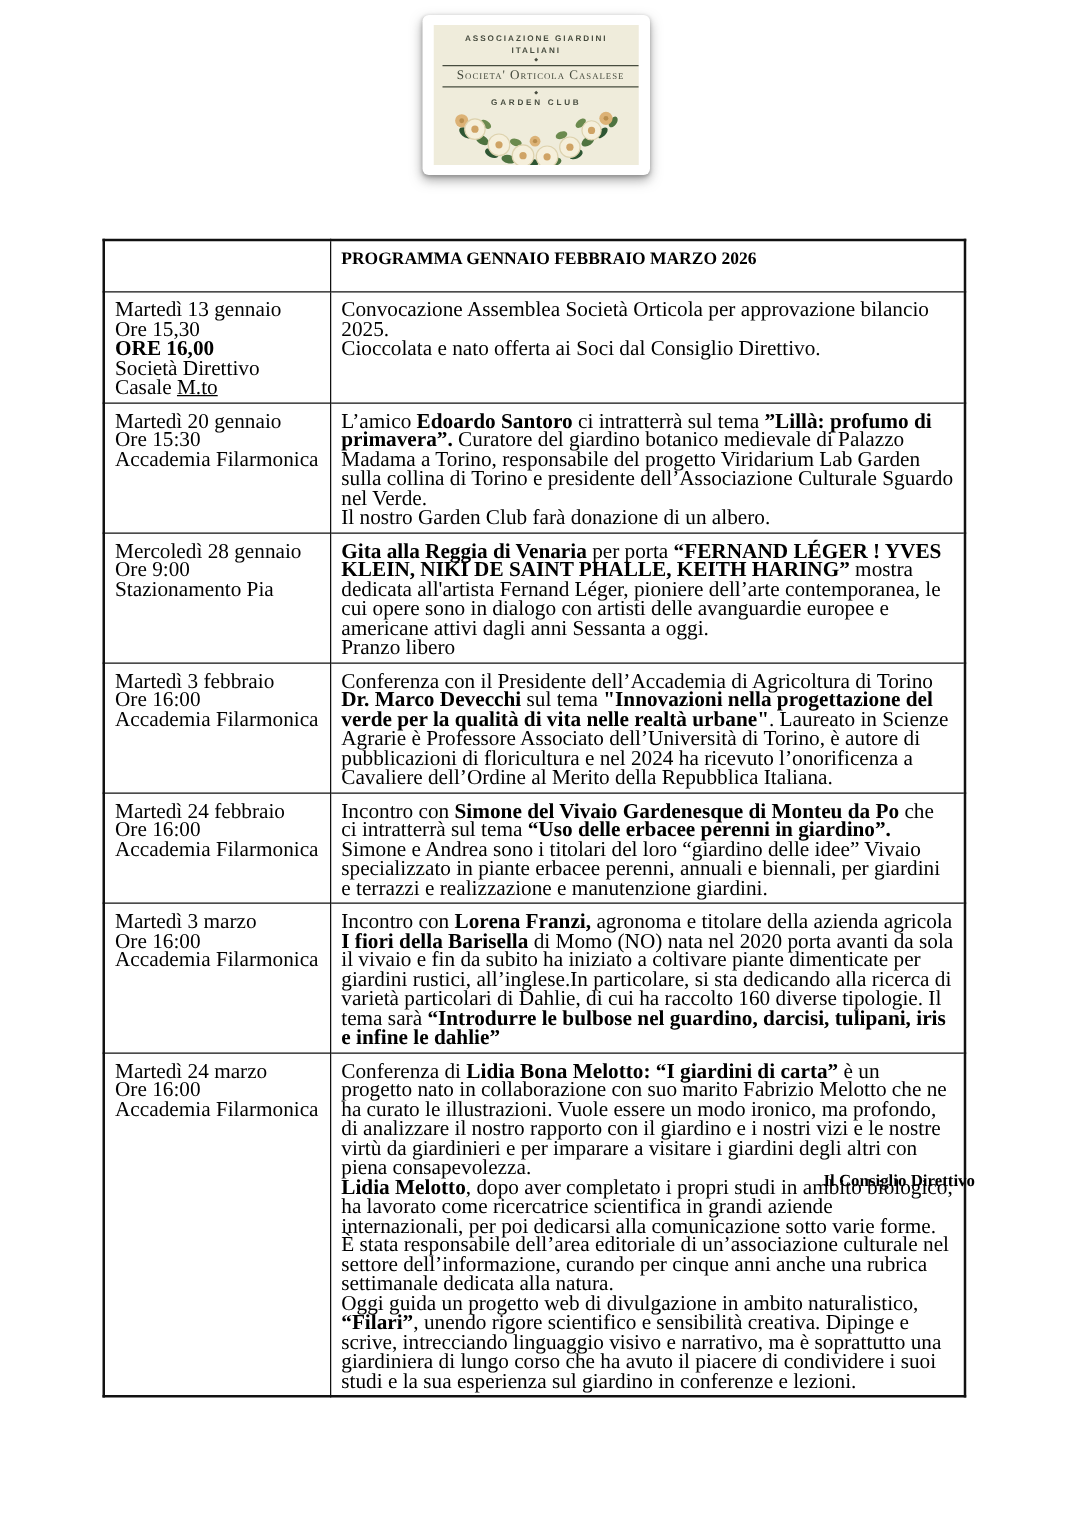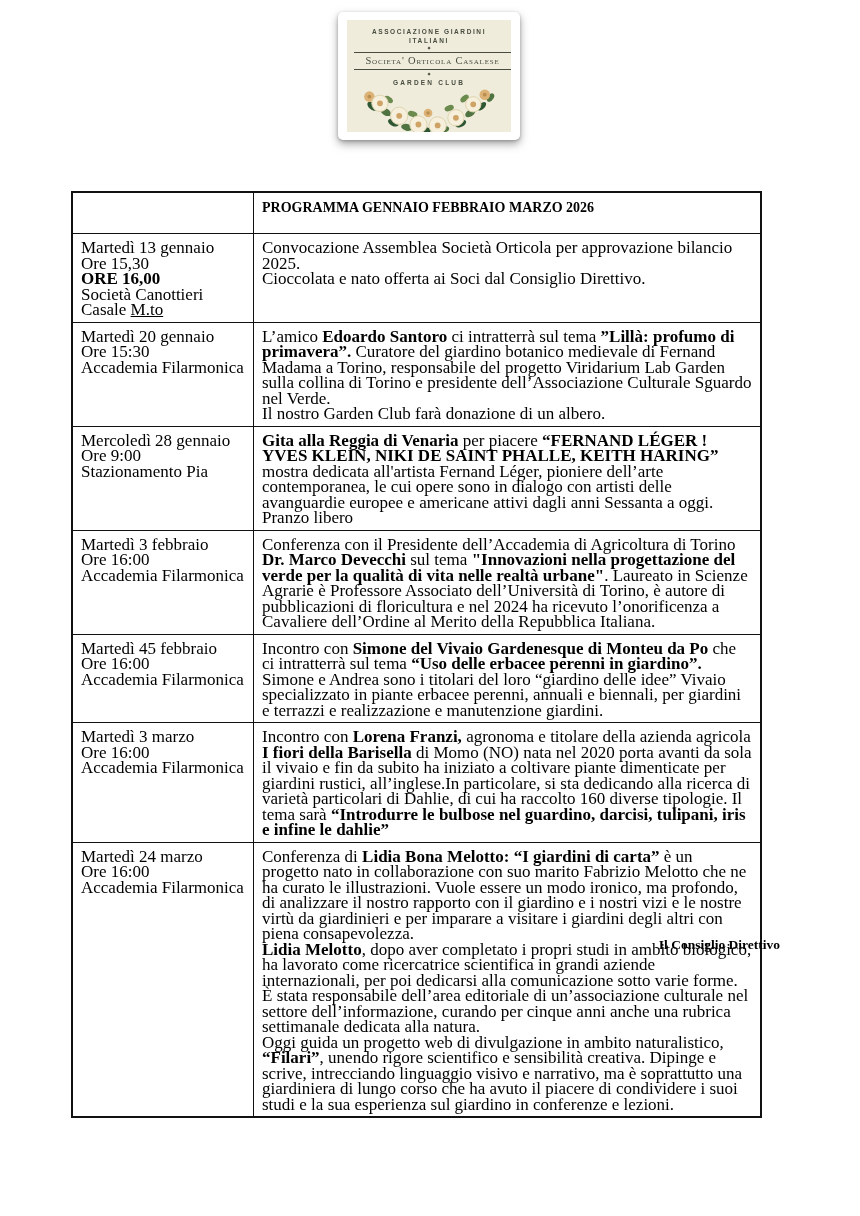--- a/index.html
+++ b/index.html
@@ -30,21 +30,21 @@
     margin:2px 0 0 7px;padding:2px 0 3px 0;font-variant:small-caps;
   }
   .logo-club{
     font-family:"Liberation Sans", sans-serif;
     font-size:6.5px;font-weight:bold;letter-spacing:2.2px;
     color:#474c3f;margin-top:3px;white-space:nowrap;
   }
   .garland{display:block;margin:1px auto 0 auto;}
   
   .program-table{
-    position:absolute;left:71px;top:191px;width:691px;
+    position:absolute;left:82px;top:191px;width:691px;
     border-collapse:collapse;table-layout:fixed;
     border:2px solid #111;
   }
   .program-table td{
     border:1.5px solid #111;vertical-align:top;
     padding:6px 8px 4px 8px;
     font-size:17px;line-height:15.5px;
   }
   .col-when{width:164px;}
   td.header-title-cell{
@@ -123,63 +123,63 @@
   <tbody>
     <tr>
       <td class="col-when"></td>
       <td class="header-title-cell">PROGRAMMA GENNAIO FEBBRAIO MARZO 2026</td>
     </tr>
   <tr>
     <td class="col-when">
           <div><span>Martedì 13 gennaio</span></div>
           <div><span>Ore 15,30</span></div>
           <div><span class="b">ORE 16,00</span></div>
-          <div><span>Società Canottieri</span></div>
+          <div><span>Società Direttivo</span></div>
           <div><span>Casale </span><span class="u">M.to</span></div>
         </td>
     <td class="col-desc">
           <div class="para"><span>Convocazione Assemblea Società Orticola per approvazione bilancio 2025.</span></div>
           <div class="para"><span>Cioccolata e nato offerta ai Soci dal Consiglio Direttivo.</span></div>
         </td>
   </tr>
       <tr>
     <td class="col-when">
           <div><span>Martedì 20 gennaio</span></div>
           <div><span>Ore 15:30</span></div>
           <div><span>Accademia Filarmonica</span></div>
         </td>
     <td class="col-desc">
-          <div class="para"><span>L’amico </span><span class="b">Edoardo Santoro</span><span> ci intratterrà sul tema </span><span class="b">”Lillà: profumo di primavera”.</span><span> Curatore del giardino botanico medievale di Fernand Madama a Torino, responsabile del progetto Viridarium Lab Garden sulla collina di Torino e presidente dell’Associazione Culturale Sguardo nel Verde.</span></div>
+          <div class="para"><span>L’amico </span><span class="b">Edoardo Santoro</span><span> ci intratterrà sul tema </span><span class="b">”Lillà: profumo di primavera”.</span><span> Curatore del giardino botanico medievale di Palazzo Madama a Torino, responsabile del progetto Viridarium Lab Garden sulla collina di Torino e presidente dell’Associazione Culturale Sguardo nel Verde.</span></div>
           <div class="para"><span>Il nostro Garden Club farà donazione di un albero.</span></div>
         </td>
   </tr>
       <tr>
     <td class="col-when">
           <div><span>Mercoledì 28 gennaio</span></div>
           <div><span>Ore 9:00</span></div>
           <div><span>Stazionamento Pia</span></div>
         </td>
     <td class="col-desc">
-          <div class="para"><span class="b">Gita alla Reggia di Venaria</span><span> per piacere </span><span class="b">“FERNAND LÉGER ! YVES KLEIN, NIKI DE SAINT PHALLE, KEITH HARING”</span><span> mostra dedicata all'artista Fernand Léger, pioniere dell’arte contemporanea, le cui opere sono in dialogo con artisti delle avanguardie europee e americane attivi dagli anni Sessanta a oggi.</span></div>
+          <div class="para"><span class="b">Gita alla Reggia di Venaria</span><span> per porta </span><span class="b">“FERNAND LÉGER ! YVES KLEIN, NIKI DE SAINT PHALLE, KEITH HARING”</span><span> mostra dedicata all'artista Fernand Léger, pioniere dell’arte contemporanea, le cui opere sono in dialogo con artisti delle avanguardie europee e americane attivi dagli anni Sessanta a oggi.</span></div>
           <div class="para"><span>Pranzo libero</span></div>
         </td>
   </tr>
       <tr>
     <td class="col-when">
           <div><span>Martedì 3 febbraio</span></div>
           <div><span>Ore 16:00</span></div>
           <div><span>Accademia Filarmonica</span></div>
         </td>
     <td class="col-desc">
           <div class="para"><span>Conferenza con il Presidente dell’Accademia di Agricoltura di Torino </span><span class="b">Dr. Marco Devecchi</span><span> sul tema </span><span class="b">"Innovazioni nella progettazione del verde per la qualità di vita nelle realtà urbane"</span><span>. Laureato in Scienze Agrarie è Professore Associato dell’Università di Torino, è autore di pubblicazioni di floricultura e nel 2024 ha ricevuto l’onorificenza a Cavaliere dell’Ordine al Merito della Repubblica Italiana.</span></div>
         </td>
   </tr>
       <tr>
     <td class="col-when">
-          <div><span>Martedì 45 febbraio</span></div>
+          <div><span>Martedì 24 febbraio</span></div>
           <div><span>Ore 16:00</span></div>
           <div><span>Accademia Filarmonica</span></div>
         </td>
     <td class="col-desc">
           <div class="para"><span>Incontro con </span><span class="b">Simone del Vivaio Gardenesque di Monteu da Po</span><span> che ci intratterrà sul tema </span><span class="b">“Uso delle erbacee perenni in giardino”.</span><span> Simone e Andrea sono i titolari del loro “giardino delle idee” Vivaio specializzato in piante erbacee perenni, annuali e biennali, per giardini e terrazzi e realizzazione e manutenzione giardini.</span></div>
         </td>
   </tr>
       <tr>
     <td class="col-when">
           <div><span>Martedì 3 marzo</span></div>

